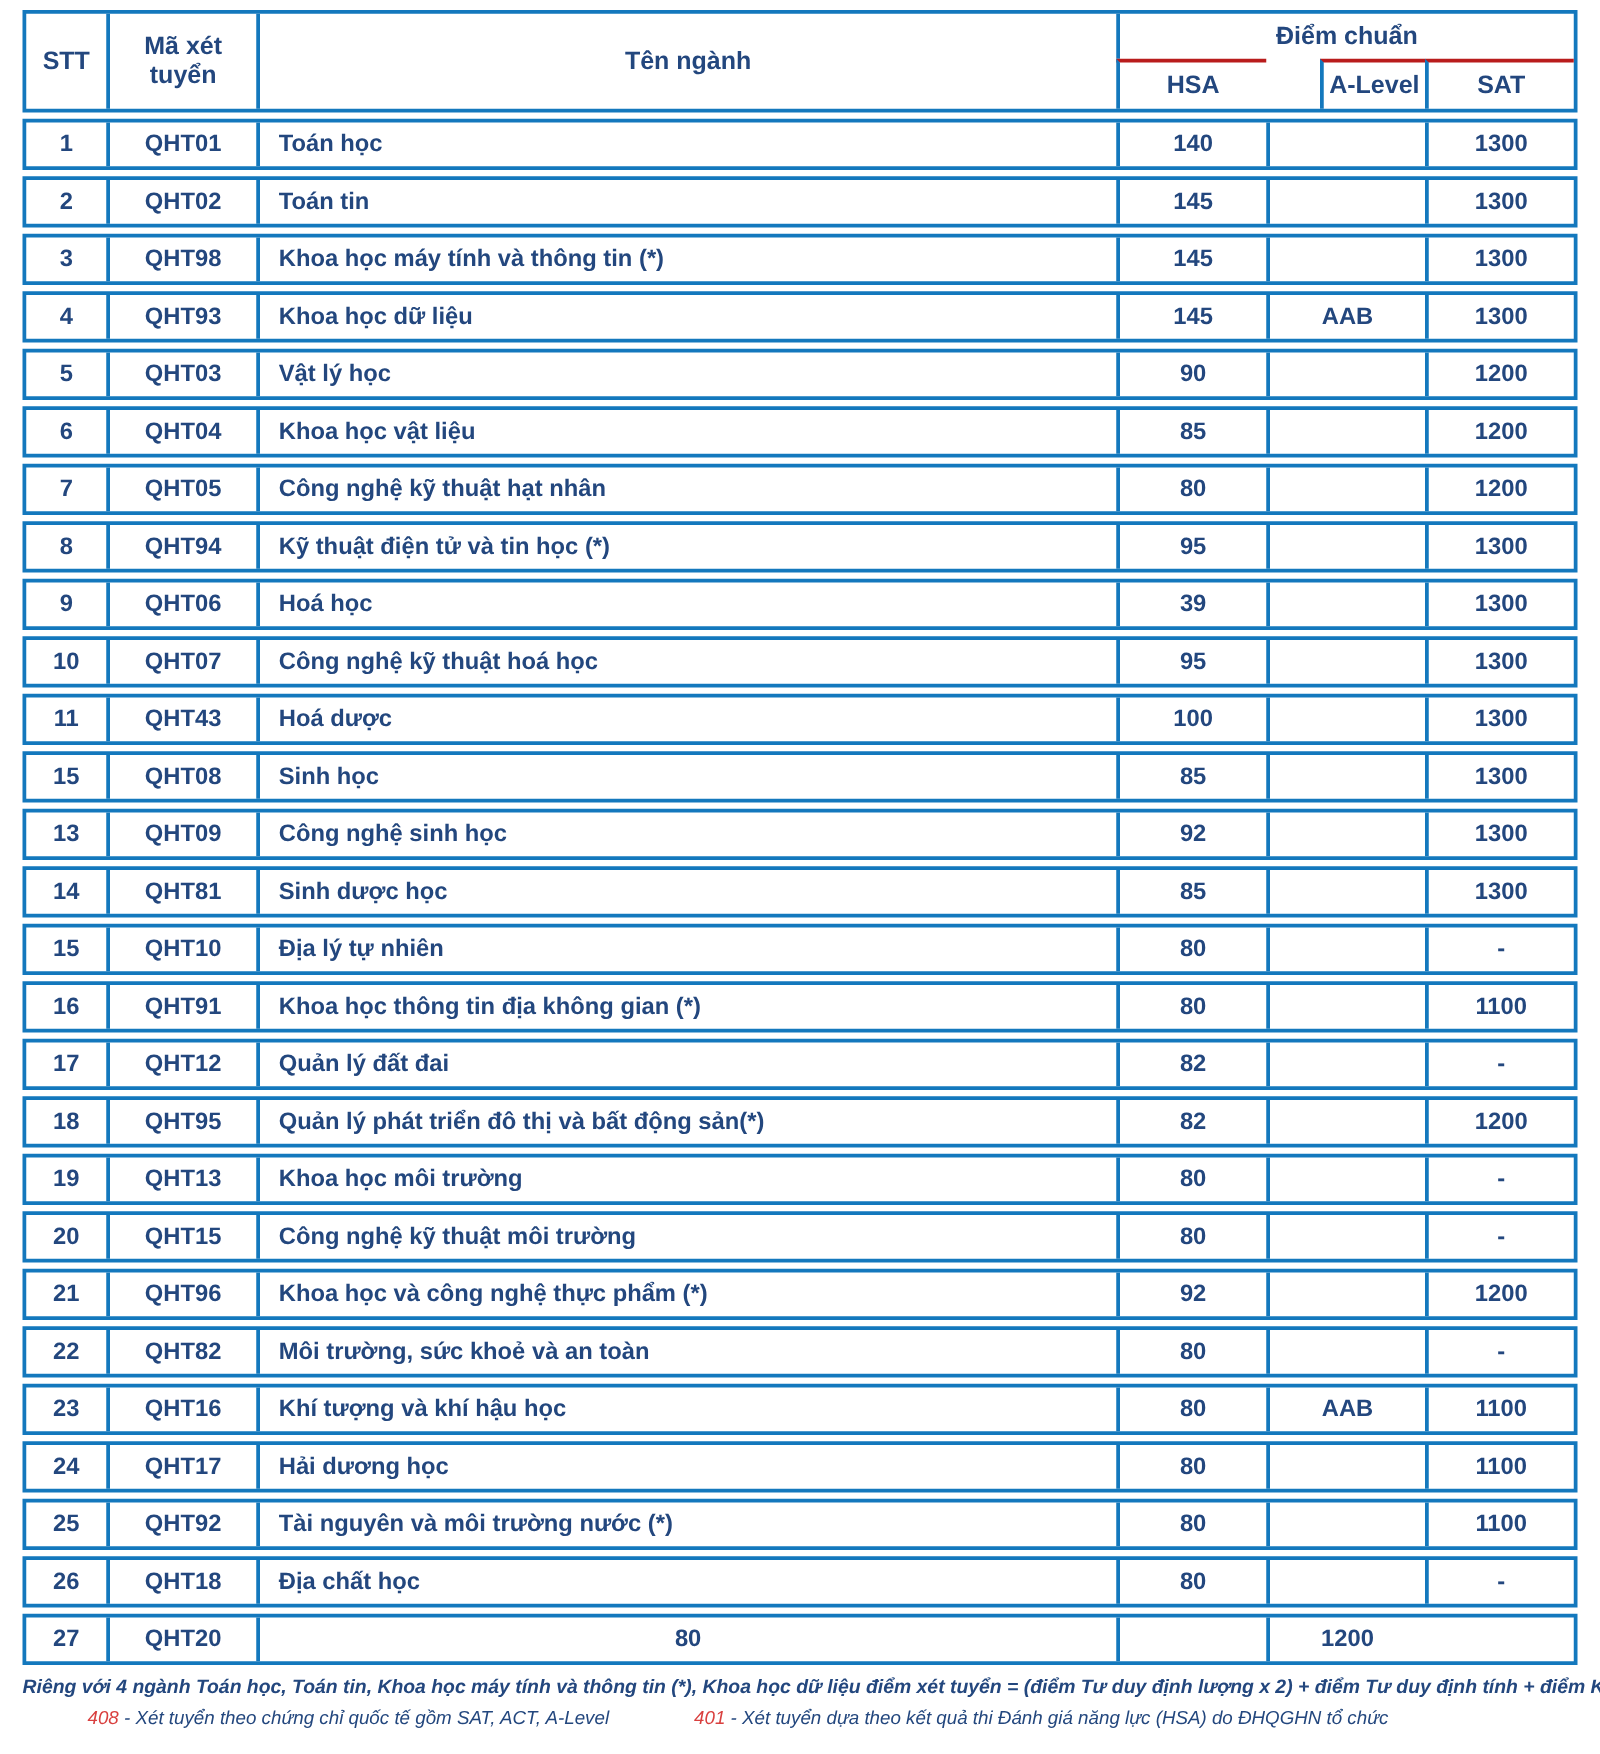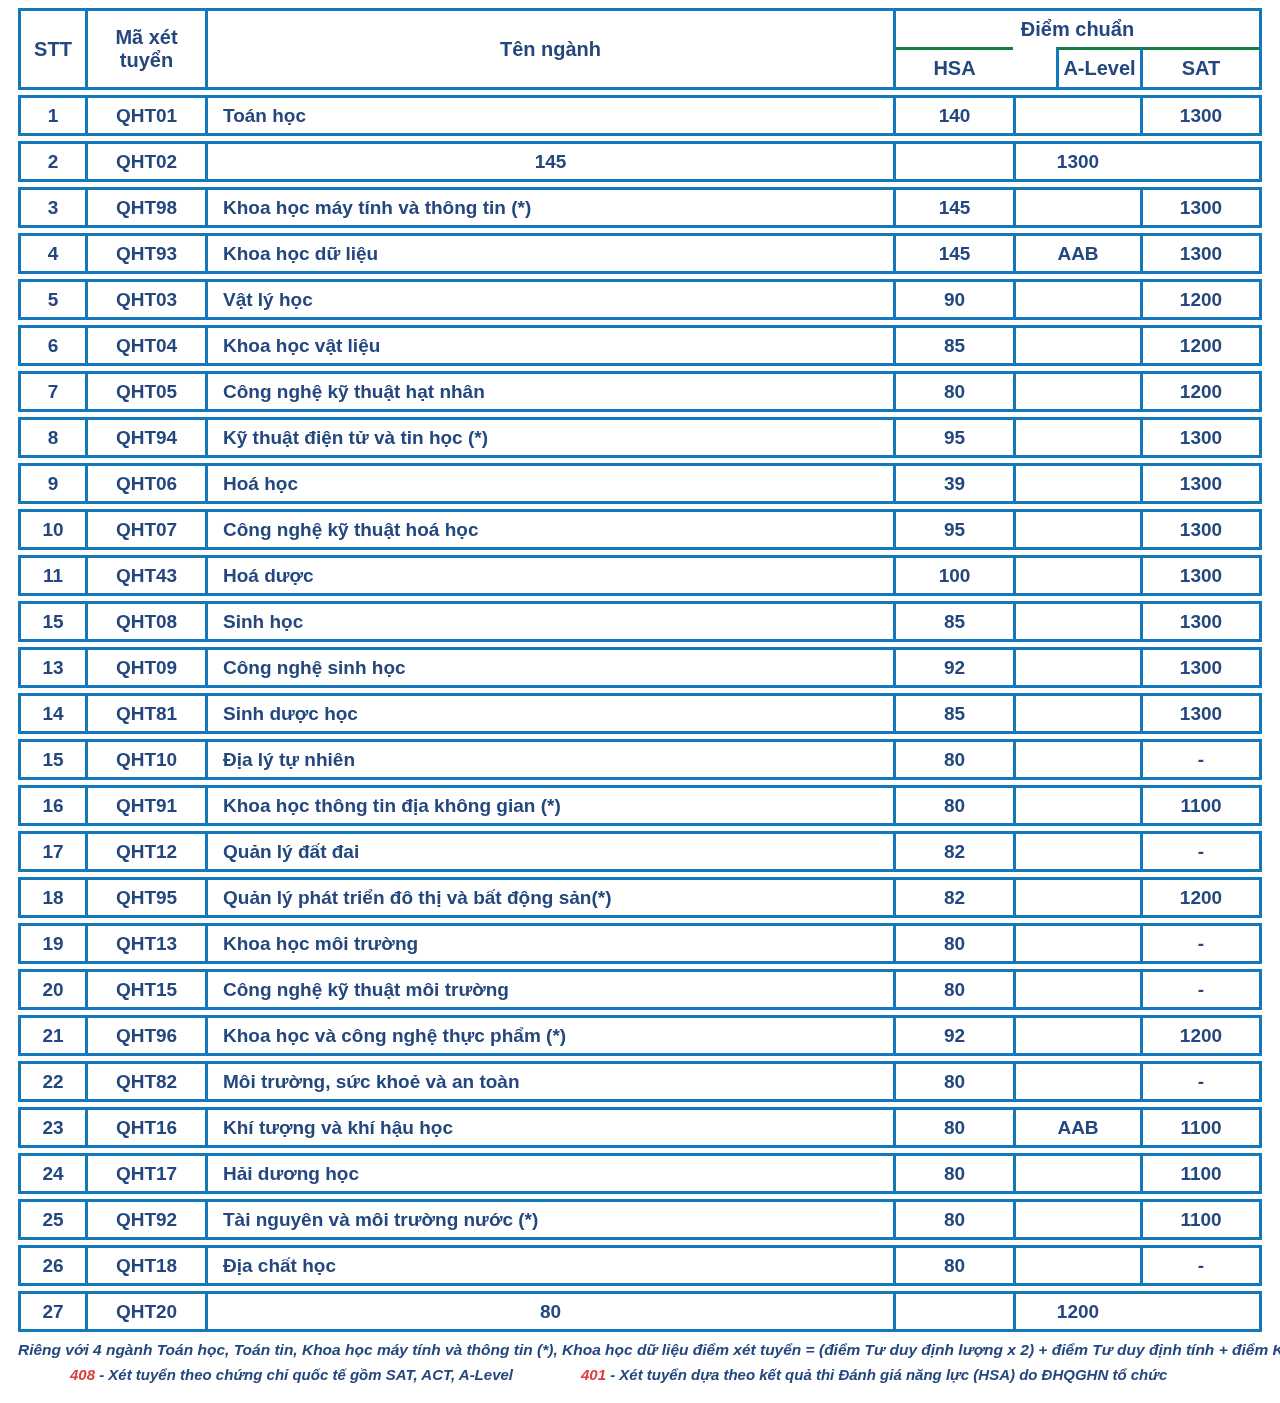--- a/index.html
+++ b/index.html
@@ -27,21 +27,21 @@
     align-items: center;
     justify-content: center;
     font-weight: 700;
     font-size: 19px;
     color: #23477e;
     line-height: 1.15;
     text-align: center;
   }
   .hcell { font-size: 20px; }
   .bl { border-left: 3px solid #1478bd; }
-  .bt { border-top: 3px solid #15803d; }
+  .bt { border-top: 3px solid #b91c1c; }
   .span2 { grid-row: 1 / 3; }
   .h-stt { grid-column: 1; }
   .h-code { grid-column: 2; }
   .h-name { grid-column: 3; }
   .h-diem { grid-column: 4 / 7; grid-row: 1; }
   .h-hsa { grid-column: 4; grid-row: 2; }
   .h-alevel { grid-column: 5; grid-row: 2; margin-left: 43px; }
   .h-sat { grid-column: 6; grid-row: 2; text-align: right; }
   .row {
     width: 1244px;
@@ -64,21 +64,21 @@
     color: #23477e;
     text-align: center;
     white-space: nowrap;
   }
   .note2 {
     margin-top: 7px;
     display: flex;
     gap: 68px;
     padding-left: 52px;
     font-style: italic;
-    font-weight: 700;
+    font-weight: 400;
     font-size: 15px;
     color: #23477e;
     white-space: nowrap;
   }
   .red { color: #d9403f; }
 </style>
 </head>
 <body>
 
 <div class="page">
@@ -100,20 +100,21 @@
           <div class="cell">1</div>
           <div class="cell bl">QHT01</div>
           <div class="cell bl left">Toán học</div>
           <div class="cell bl">140</div>
           <div class="cell bl"></div>
           <div class="cell bl">1300</div>
         </div>
         <div class="grid row">
           <div class="cell">2</div>
           <div class="cell bl">QHT02</div>
+          <div class="cell bl left">Toán tin</div>
           <div class="cell bl">145</div>
           <div class="cell bl"></div>
           <div class="cell bl">1300</div>
         </div>
         <div class="grid row">
           <div class="cell">3</div>
           <div class="cell bl">QHT98</div>
           <div class="cell bl left">Khoa học máy tính và thông tin (*)</div>
           <div class="cell bl">145</div>
           <div class="cell bl"></div>

